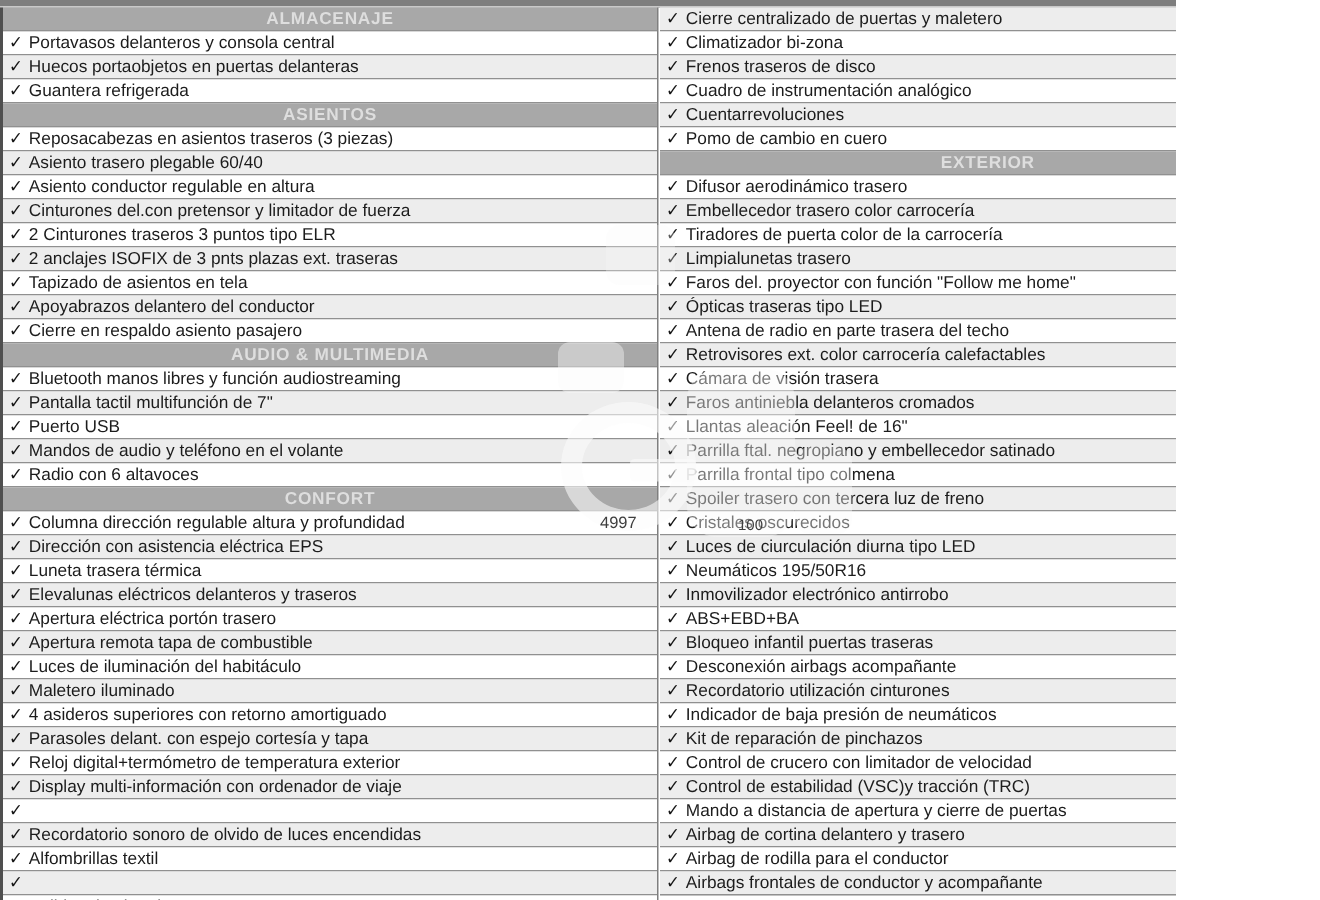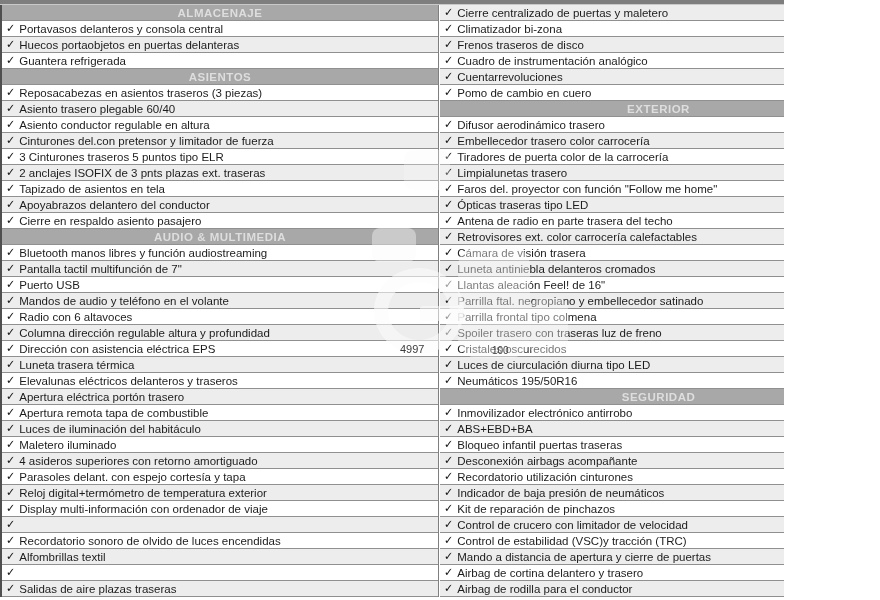--- a/index.html
+++ b/index.html
@@ -89,21 +89,21 @@
       <div class="row">
         <span class="check">✓</span>
         <span class="lbl">Asiento conductor regulable en altura</span>
       </div>
       <div class="row">
         <span class="check">✓</span>
         <span class="lbl">Cinturones del.con pretensor y limitador de fuerza</span>
       </div>
       <div class="row">
         <span class="check">✓</span>
-        <span class="lbl">3 Cinturones traseros 5 puntos tipo ELR</span>
+        <span class="lbl">2 Cinturones traseros 3 puntos tipo ELR</span>
       </div>
       <div class="row">
         <span class="check">✓</span>
         <span class="lbl">2 anclajes ISOFIX de 3 pnts plazas ext. traseras</span>
       </div>
       <div class="row">
         <span class="check">✓</span>
         <span class="lbl">Tapizado de asientos en tela</span>
       </div>
       <div class="row">
@@ -128,20 +128,21 @@
         <span class="lbl">Puerto USB</span>
       </div>
       <div class="row">
         <span class="check">✓</span>
         <span class="lbl">Mandos de audio y teléfono en el volante</span>
       </div>
       <div class="row">
         <span class="check">✓</span>
         <span class="lbl">Radio con 6 altavoces</span>
       </div>
+      <div class="row header">CONFORT</div>
       <div class="row">
         <span class="check">✓</span>
         <span class="lbl">Columna dirección regulable altura y profundidad</span>
       </div>
       <div class="row">
         <span class="check">✓</span>
         <span class="lbl">Dirección con asistencia eléctrica EPS</span>
       </div>
       <div class="row">
         <span class="check">✓</span>
@@ -259,51 +260,50 @@
       <div class="row">
         <span class="check">✓</span>
         <span class="lbl">Retrovisores ext. color carrocería calefactables</span>
       </div>
       <div class="row">
         <span class="check">✓</span>
         <span class="lbl">Cámara de visión trasera</span>
       </div>
       <div class="row">
         <span class="check">✓</span>
-        <span class="lbl">Luneta antiniebla delanteros cromados</span>
+        <span class="lbl">Faros antiniebla delanteros cromados</span>
       </div>
       <div class="row">
         <span class="check">✓</span>
         <span class="lbl">Llantas aleación Feel! de 16"</span>
       </div>
       <div class="row">
         <span class="check">✓</span>
         <span class="lbl">Parrilla ftal. negropiano y embellecedor satinado</span>
       </div>
       <div class="row">
         <span class="check">✓</span>
         <span class="lbl">Parrilla frontal tipo colmena</span>
       </div>
       <div class="row">
         <span class="check">✓</span>
-        <span class="lbl">Spoiler trasero con traseras luz de freno</span>
+        <span class="lbl">Spoiler trasero con tercera luz de freno</span>
       </div>
       <div class="row">
         <span class="check">✓</span>
         <span class="lbl">Cristales oscurecidos</span>
       </div>
       <div class="row">
         <span class="check">✓</span>
         <span class="lbl">Luces de ciurculación diurna tipo LED</span>
       </div>
       <div class="row">
         <span class="check">✓</span>
         <span class="lbl">Neumáticos 195/50R16</span>
       </div>
-      <div class="row header">SEGURIDAD</div>
       <div class="row">
         <span class="check">✓</span>
         <span class="lbl">Inmovilizador electrónico antirrobo</span>
       </div>
       <div class="row">
         <span class="check">✓</span>
         <span class="lbl">ABS+EBD+BA</span>
       </div>
       <div class="row">
         <span class="check">✓</span>

